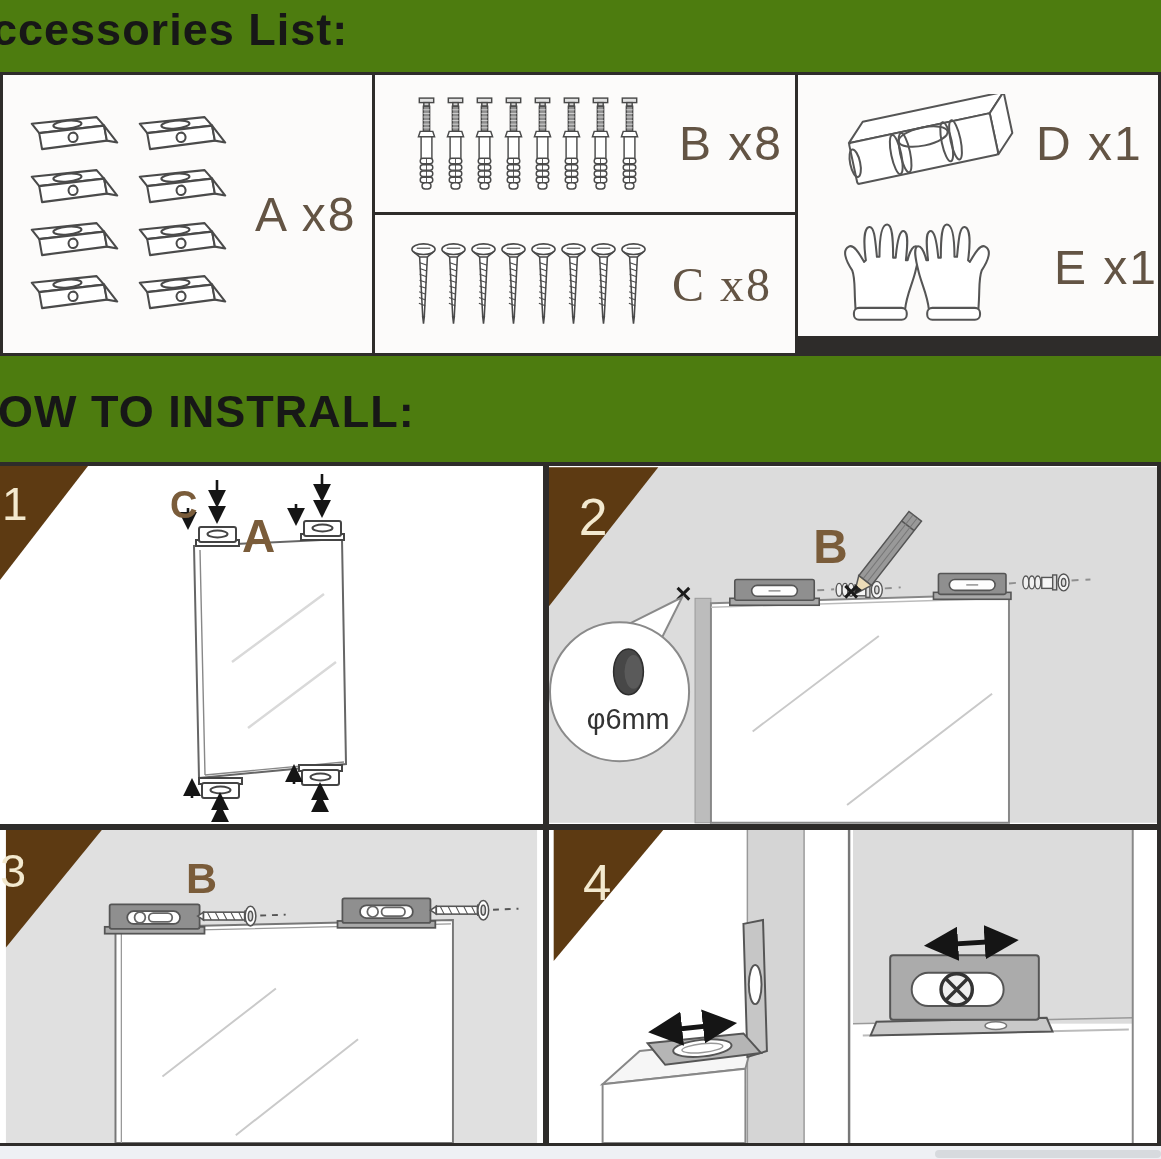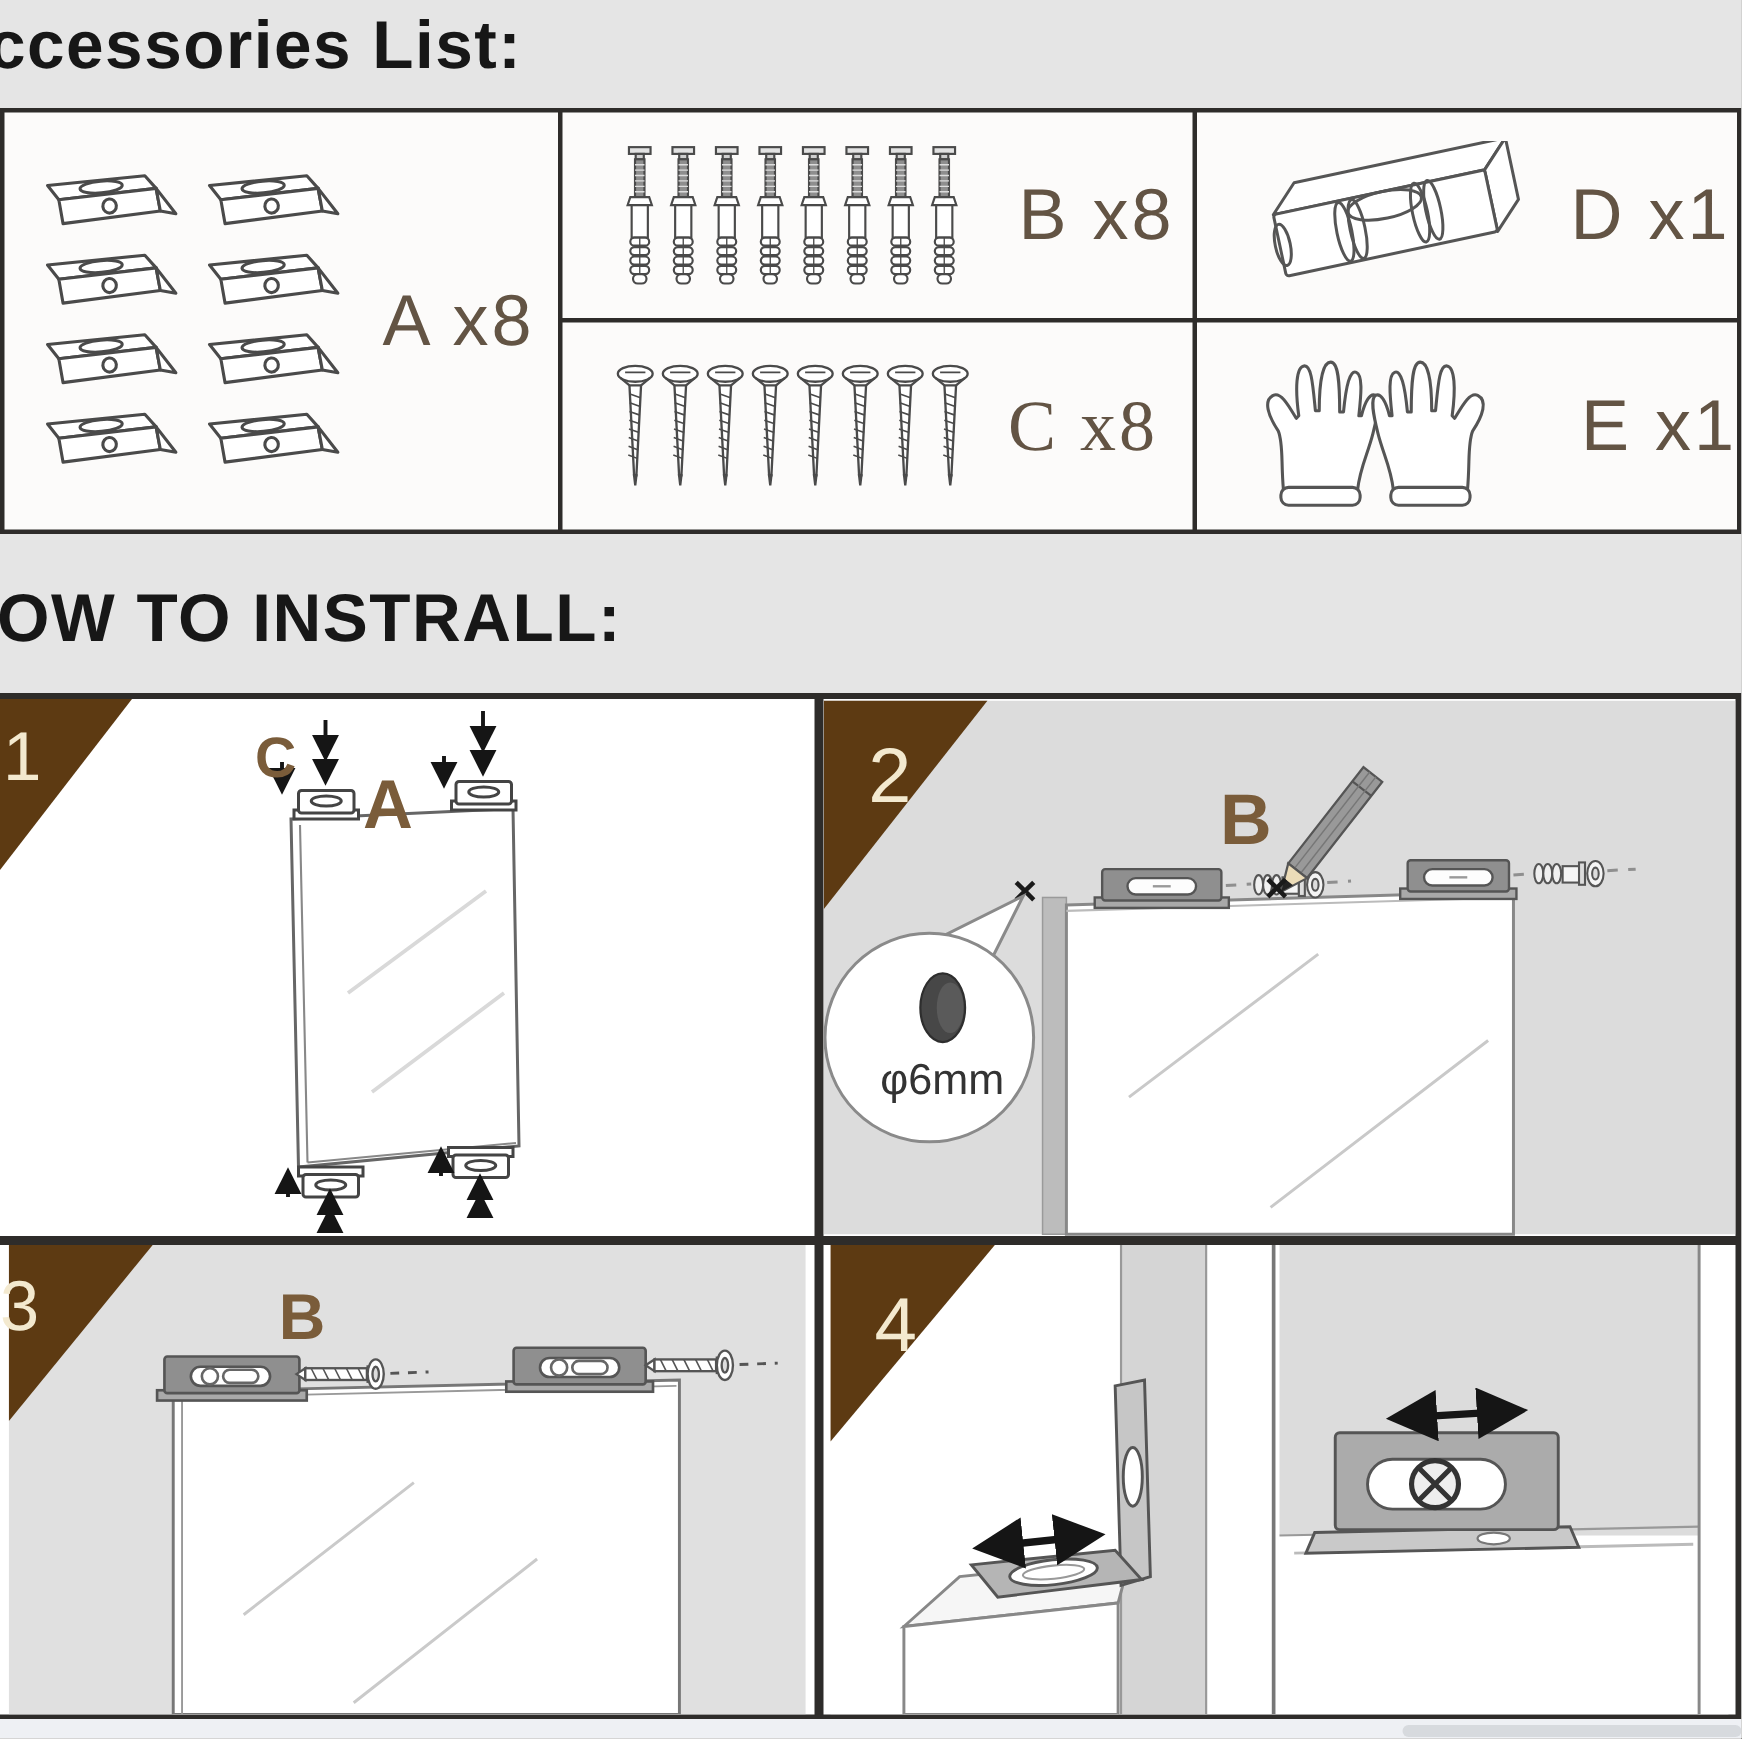--- a/index.html
+++ b/index.html
@@ -1,54 +1,54 @@
 <!DOCTYPE html>
 <html><head>
 <meta charset="utf-8">
 <style>
   * { box-sizing: border-box; margin: 0; padding: 0; }
   html,body { background:#fff; }
   .page {
     position: relative; width: 1161px; height: 1159px;
-    background: #e5e5e5; overflow: hidden;
+    background: #4d7c0f; overflow: hidden;
     font-family: "Liberation Sans", sans-serif;
   }
   .big-title {
     position: absolute; margin: 0; color: #171717;
     font-size: 45px; font-weight: 600; letter-spacing: 1px; white-space: nowrap;
   }
   #acc-title { left: -8px; top: 4px; }
   #install-title { left: -2px; top: 386px; }
 
   
   .acc-table {
     position: absolute; left: 0; top: 72px; width: 1161px; height: 284px;
     background: #2e2c2a;
   }
   .cell { position: absolute; background: #fcfbfa; display: flex; align-items: center; }
   .cell-a { left: 3px;   top: 3px;   width: 369px; height: 278px; }
   .cell-b { left: 375px; top: 3px;   width: 420px; height: 137px; }
   .cell-c { left: 375px; top: 143px; width: 420px; height: 138px; }
   .cell-d { left: 798px; top: 3px;   width: 360px; height: 137px; }
-  .cell-e { left: 798px; top: 143px; width: 360px; height: 138px; }
+  .cell-e { left: 798px; top: 126px; width: 360px; height: 138px; }
   .qty-label {
     color: #635444; font-size: 48px; font-weight: 500; letter-spacing: 2px;
     white-space: nowrap;
   }
   .bracket-grid {
     display: grid; grid-template-columns: 94px 94px; grid-gap: 9px 14px;
     margin-left: 24px;
   }
   .row-icons { display: flex; align-items: flex-start; }
   .anchors { margin-left: 38px; gap: 2px; }
   .screws  { margin-left: 34px; gap: 1px; }
   .cell-a .qty-label { margin-left: 26px; }
   .cell-b .qty-label { margin-left: 36px; }
   .cell-c .qty-label { margin-left: 24px; font-family: Liberation Serif, serif; }
-  .cell-d .qty-label { margin-left: 27px; }
+  .cell-d .qty-label { margin-left: 16px; }
   .cell-e .qty-label { margin-left: 62px; }
   .level-icon  { margin-left: 44px; }
   .gloves-icon { margin-left: 44px; }
 
   
   .steps {
     position: absolute; left: 0; top: 462px; width: 1161px; height: 684px;
     background: #2e2c2a; padding: 4px 4px 3px 0;
   }
   .steps-grid {

